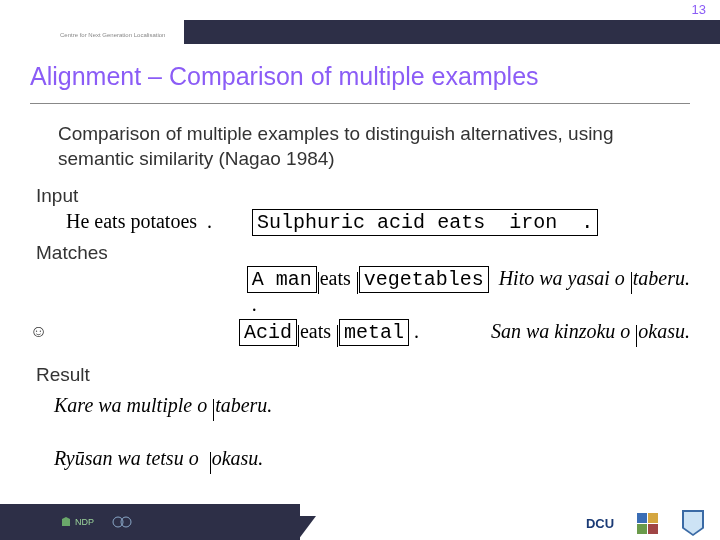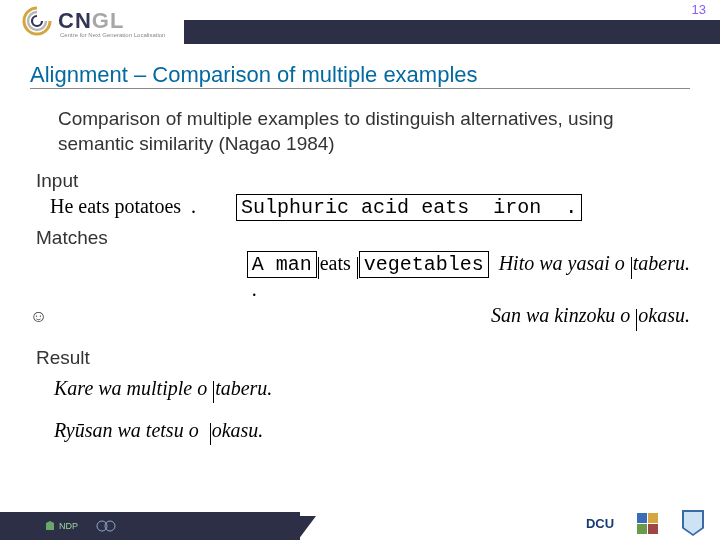--- a/index.html
+++ b/index.html
@@ -57,24 +57,24 @@
     position: absolute;
     right: 14px;
     top: 2px;
     font-size: 13px;
     color: #8b5cf6;
   }
   .content {
     padding: 14px 30px 0 30px;
   }
   .title {
-    font-size: 22px;
-    color: #0369a1;
+    font-size: 25px;
+    color: #8b5cf6;
     font-weight: 400;
-    margin-bottom: 0;
+    margin-bottom: 12px;
   }
   .title-rule {
     border: none;
     border-top: 1px solid #888;
     margin-bottom: 18px;
   }
   .desc {
     font-size: 19px;
     color: #333;
     line-height: 1.3;
@@ -83,21 +83,21 @@
   }
   .section-label {
     font-size: 19px;
     color: #333;
     margin-left: 6px;
     margin-bottom: 2px;
   }
   .input-row {
     display: flex;
     align-items: baseline;
-    margin-left: 20px;
+    margin-left: 36px;
     gap: 40px;
     font-family: 'Times New Roman', serif;
     font-size: 20px;
     margin-bottom: 6px;
   }
   .boxed {
     border: 1.5px solid #000;
     padding: 1px 4px;
     display: inline-block;
     font-family: Liberation Mono, monospace;
@@ -147,25 +147,25 @@
     bottom: 0;
     left: 0;
     width: 100%;
     height: 34px;
   }
   .footer-left {
     position: absolute;
     left: 0;
     bottom: 0;
     width: 300px;
-    height: 28px;
+    height: 36px;
     background: #2d2f47;
     display: flex;
     align-items: center;
-    padding-left: 44px;
+    padding-left: 60px;
     gap: 18px;
   }
   .footer-badge {
     color: #9bd49b;
     font-size: 9px;
     display: flex;
     align-items: center;
     gap: 3px;
   }
   .footer-right {
@@ -199,32 +199,20 @@
   .tcd-grid span:nth-child(2){background:#d4a640;}
   .tcd-grid span:nth-child(3){background:#6a9a4a;}
   .tcd-grid span:nth-child(4){background:#a04545;}
   .shield { width: 22px; height: 26px; background: #3a6aa5; clip-path: polygon(0 0,100% 0,100% 70%,50% 100%,0 70%); position: relative; }
   .shield::after { content:""; position:absolute; inset:2px; background:#cde3f5; clip-path: inherit; }
 </style>
 </head>
 <body>
 
 <div class="topbar">
-  <div class="logo">
-    <div class="logo-arc">
-      <svg viewBox="0 0 30 30">
-        <path d="M15 2 A13 13 0 1 0 28 15" fill="none" stroke="#d4a640" stroke-width="3"></path>
-        <path d="M15 6 A9 9 0 1 0 24 15" fill="none" stroke="#b7b7b7" stroke-width="2.4"></path>
-        <path d="M15 10 A5 5 0 1 0 20 15" fill="none" stroke="#323556" stroke-width="2.2"></path>
-      </svg>
-    </div>
-    <div>
-      <div class="logo-text"><span class="cg">CN</span><span class="cl">GL</span></div>
-    </div>
-  </div>
   <div class="logo-sub">Centre for Next Generation Localisation</div>
   <div class="top-dark"></div>
   <div class="pageno">13</div>
 </div>
 
 <div class="content">
   <div class="title">Alignment – Comparison of multiple examples</div>
   <hr class="title-rule">
 
   <div class="desc">Comparison of multiple examples to distinguish alternatives, using semantic similarity (Nagao 1984)</div>
@@ -250,32 +238,35 @@
     <div class="match-row">
       <span class="match-en">
         <span class="boxed">A man</span><span class="vline"></span><span>eats</span> <span class="vline"></span><span class="boxed">vegetables</span>&nbsp;<span>.</span>
       </span>
       <span class="match-jp">
         <span>Hito wa yasai o</span> <span class="vline"></span><span>taberu.</span>
       </span>
     </div>
     <div class="match-row">
       <span class="smiley">☺</span>
+      <span class="match-en">
+        <span class="boxed">Acid</span><span class="vline"></span><span>eats</span> <span class="vline"></span><span class="boxed">metal</span>&nbsp;<span>.</span>
+      </span>
       <span class="match-jp">
         <span>San wa kinzoku o</span> <span class="vline"></span><span>okasu.</span>
       </span>
     </div>
   </div>
 
   <div class="section-label" style="margin-top:18px">Result</div>
   <div class="result-block">
     <div>
       <span>Kare wa multiple o</span> <span class="vline"></span><span>taberu.</span>
     </div>
-    <div style="margin-top:8px">
+    <div style="margin-top:19px">
       <span>Ryūsan wa tetsu o</span>&nbsp; <span class="vline"></span><span>okasu.</span>
     </div>
   </div>
 </div>
 
 <div class="footer">
   <div class="footer-left">
     <span class="footer-badge">
       <svg width="12" height="12" viewBox="0 0 12 12">
           <path d="M2 10 L2 3 L6 1 L10 3 L10 10 Z" fill="#6aa86a"></path>

